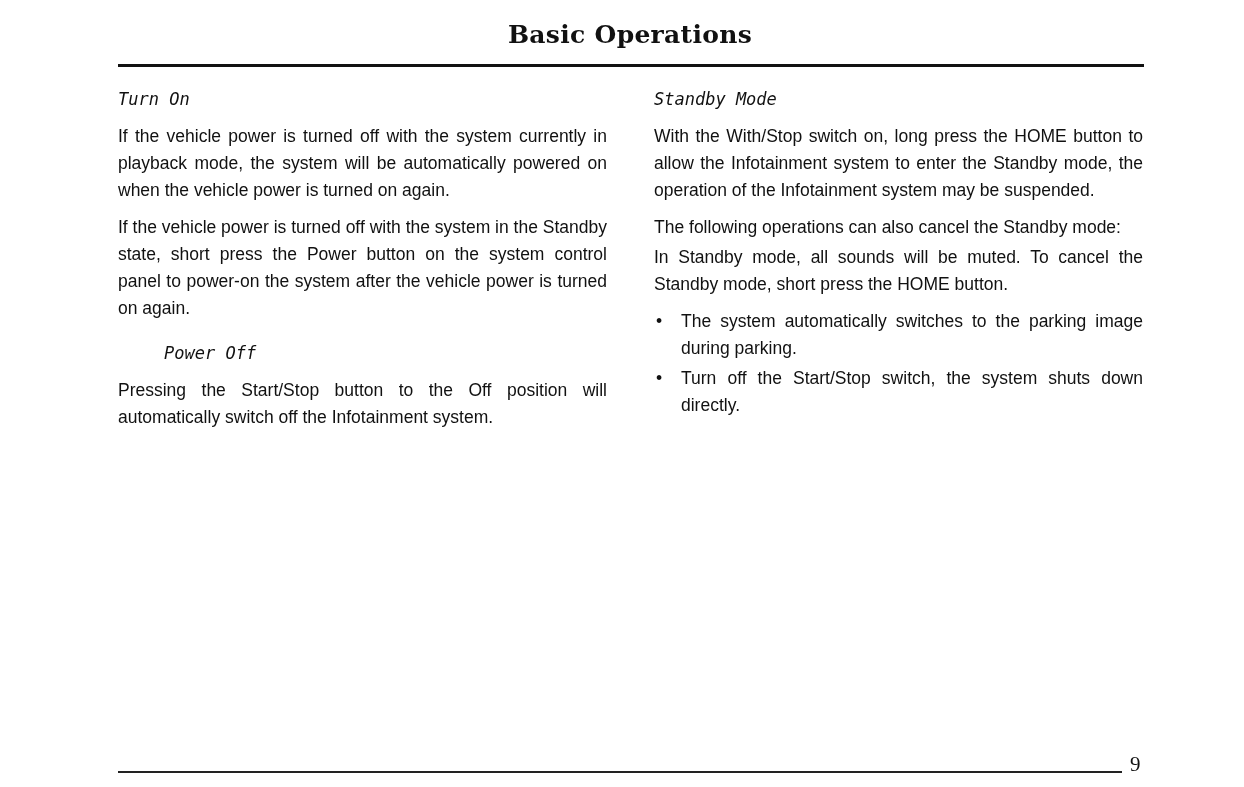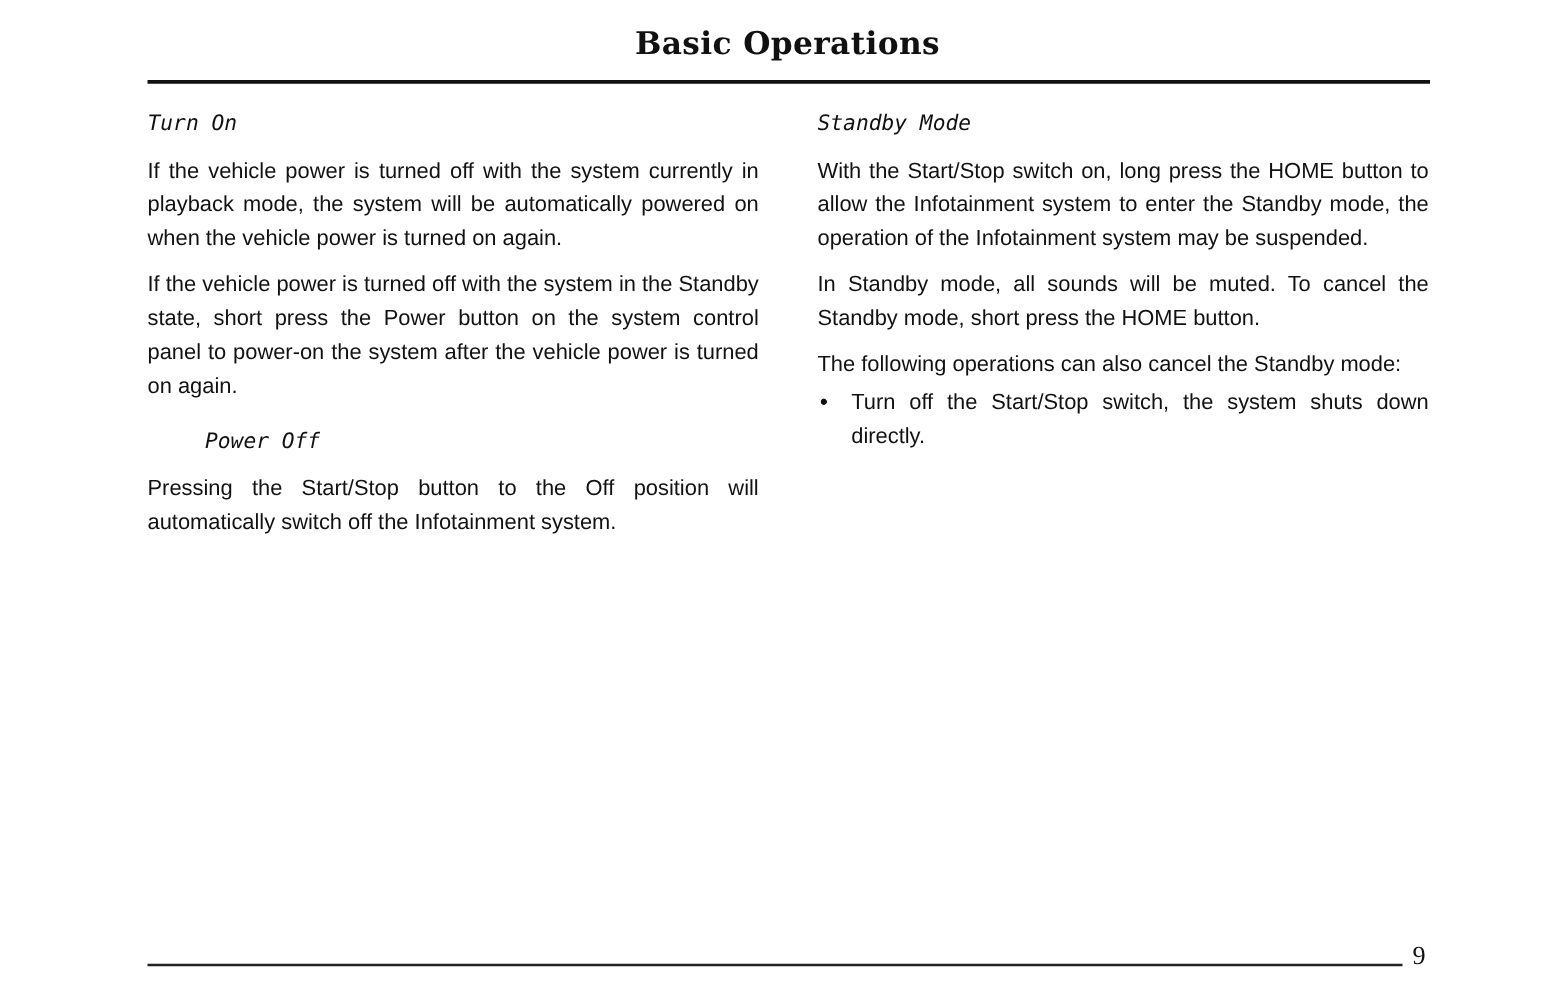--- a/index.html
+++ b/index.html
@@ -32,26 +32,27 @@
 <div class="col col-left">
   <div class="sub-heading">Turn On</div>
   <p class="para">If the vehicle power is turned off with the system currently in playback mode, the system will be automatically powered on when the vehicle power is turned on again.</p>
   <p class="para">If the vehicle power is turned off with the system in the Standby state, short press the Power button on the system control panel to power-on the system after the vehicle power is turned on again.</p>
   <div class="sub-heading gap-before">Power Off</div>
   <p class="para">Pressing the Start/Stop button to the Off position will automatically switch off the Infotainment system.</p>
 </div>
 
 <div class="col col-right">
   <div class="sub-heading">Standby Mode</div>
-  <p class="para">With the Start/Stop switch on, long press the HOME button to allow the Infotainment system to enter the Standby mode, the operation of the Infotainment system may be suspended.</p>
+  <p class="para">With the With/Stop switch on, long press the HOME button to allow the Infotainment system to enter the Standby mode, the operation of the Infotainment system may be suspended.</p>
+  <p class="para" style="margin-bottom:3px">The following operations can also cancel the Standby mode:</p>
   <p class="para">In Standby mode, all sounds will be muted.  To cancel the Standby mode, short press the HOME button.</p>
-  <p class="para" style="margin-bottom:3px">The following operations can also cancel the Standby mode:</p>
   <ul class="bullets">
     <li class="bullet-item">
       <span class="bullet-dot">•</span>
+      <span>The system automatically switches to the parking image during parking.</span>
     </li>
     <li class="bullet-item">
       <span class="bullet-dot">•</span>
       <span>Turn off the Start/Stop switch, the system shuts down directly.</span>
     </li>
   </ul>
 </div>
 
 <div class="footer-rule"></div>
 <div class="page-number">9</div>

